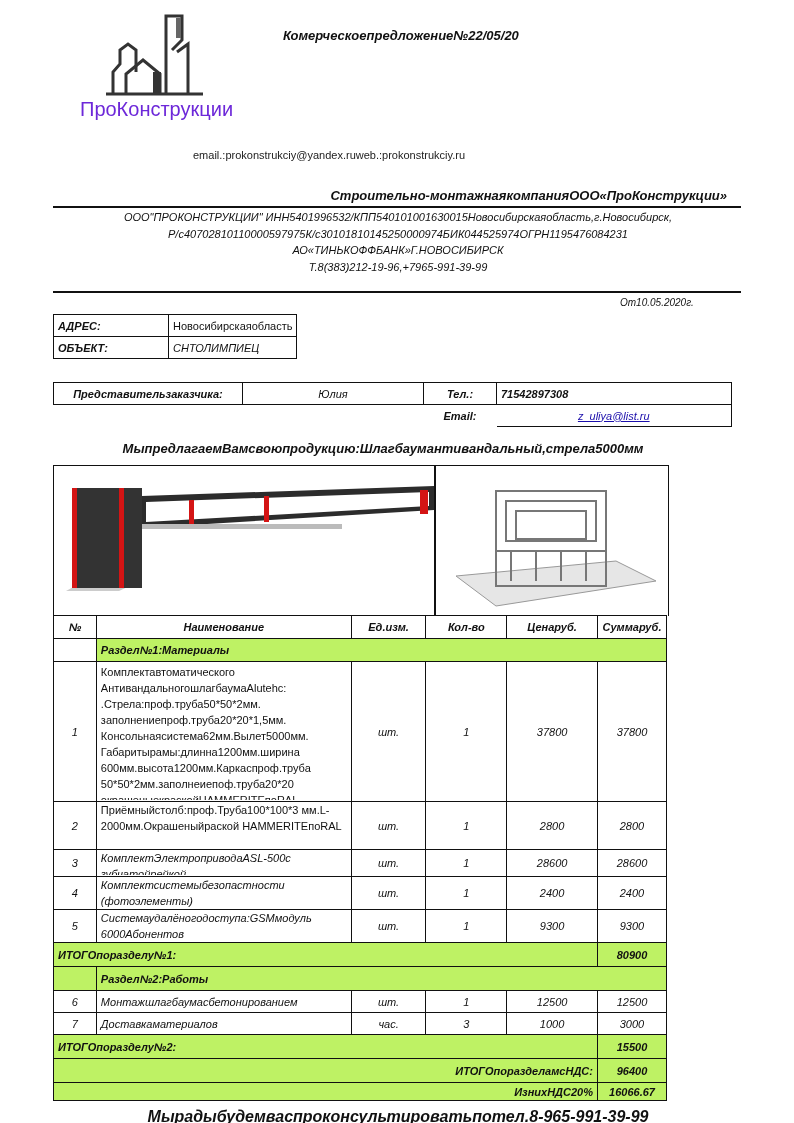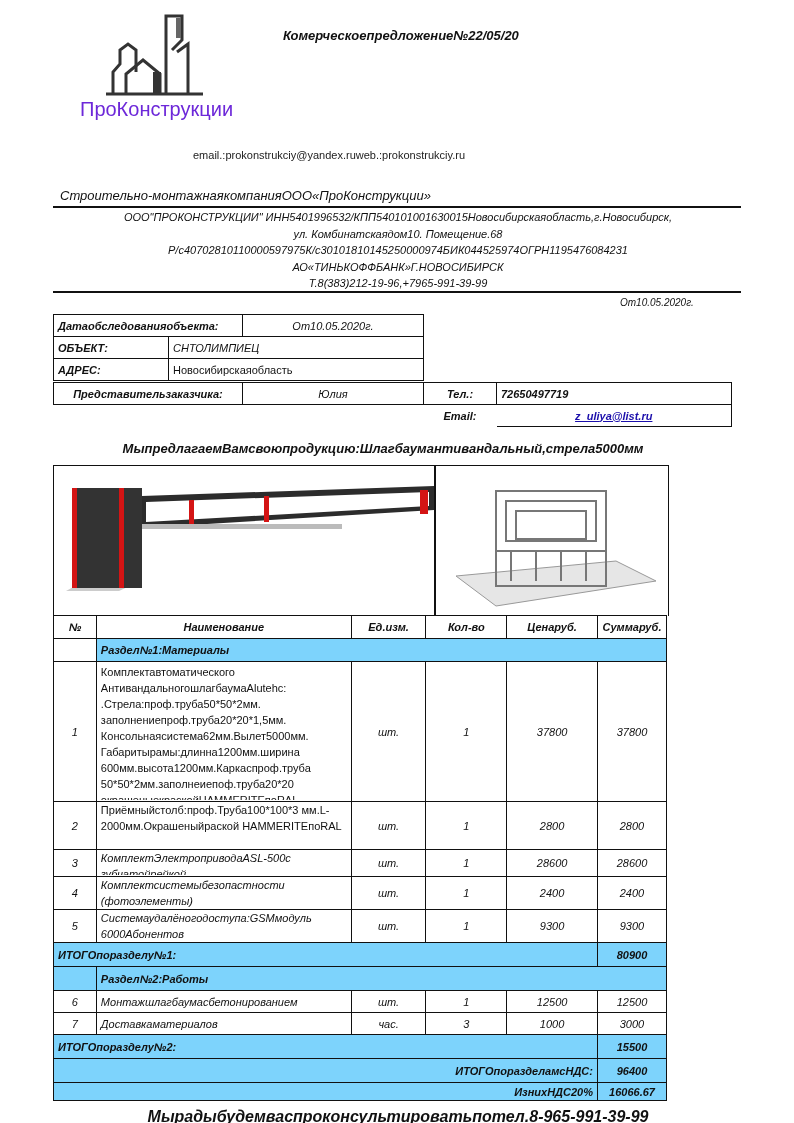--- a/index.html
+++ b/index.html
@@ -6,39 +6,39 @@
   body { width: 794px; height: 1123px; position: relative; overflow: hidden;
          font-family: "Liberation Sans", sans-serif; color: #111; }
   .abs { position: absolute; }
   .it { font-style: italic; }
   .b { font-weight: bold; }
   .c { text-align: center; }
   .logo { left: 78px; top: 12px; width: 160px; height: 110px; }
   .logo-text { position: absolute; left: 2px; top: 86px; font-size: 20px; color: #6d28d9; }
   .title { left: 283px; top: 28px; font-size: 13px; font-weight: bold; font-style: italic; }
   .email-line { left: 193px; top: 149px; font-size: 11px; color: #222; }
-  .company { left: 60px; width: 690px; top: 188px; font-size: 13px; font-weight: normal; font-style: italic; text-align: left; }
+  .company { left: 37px; width: 690px; top: 188px; font-size: 13px; font-weight: bold; font-style: italic; text-align: right; }
   .hr { left: 53px; width: 688px; height: 2px; background: #111; }
   .req { left: 53px; width: 690px; font-size: 11px; font-style: italic; text-align: center; line-height: 16.5px; top: 209px; }
   .date-right { left: 620px; top: 297px; font-size: 10px; font-style: italic; }
   table { border-collapse: collapse; }
   .info td { border: 1.5px solid #111; font-size: 11px; height: 21px; padding: 0 4px; }
   .info { position: absolute; left: 53px; top: 314px; }
   .rep { position: absolute; left: 53px; top: 382px; }
   .rep td { border: 1.5px solid #111; font-size: 11px; height: 21px; padding: 0 4px; }
   .offer { left: 53px; width: 660px; top: 441px; font-size: 13px; font-weight: bold; font-style: italic; text-align: center; }
   .images { left: 53px; top: 465px; width: 614px; height: 150px; border: 1.5px solid #111; border-bottom: none; }
   .main { position: absolute; left: 53px; top: 615px; width: 614px; }
   .main td { border: 1.5px solid #111; font-size: 11px; padding: 0 4px; }
   .main .h td { height: 22px; font-weight: bold; font-style: italic; text-align: center; }
-  .yl { background: #7dd3fc; }
+  .yl { background: #bef264; }
   .num { text-align: center; font-style: italic; }
   .desc { line-height: 16px; vertical-align: top; overflow: hidden; }
   .footer { left: 53px; width: 690px; top: 1108px; font-size: 16px; font-weight: bold; font-style: italic; text-align: center; }
-  a.mail { color: #1a0dab; text-decoration: underline; font-weight: bold; font-style: italic; }
+  a.mail { color: #1a0dab; text-decoration: underline; font-weight: normal; font-style: italic; }
 </style>
 </head>
 <body>
 
 <div class="abs logo">
   <svg width="160" height="88" viewBox="0 0 160 88">
     <g fill="none" stroke="#333" stroke-width="3">
       <polyline points="35,82 35,60 42,52 42,38 50,32 58,38 58,60"></polyline>
       <polyline points="48,82 48,62 65,48 82,62 82,82"></polyline>
       <polyline points="88,82 88,4 104,4 104,28 94,38"></polyline>
@@ -51,52 +51,47 @@
   <div class="logo-text">ПроКонструкции</div>
 </div>
 
 <div class="abs title">Комерческоепредложение№22/05/20</div>
 <div class="abs email-line">email.:prokonstrukciy@yandex.ruweb.:prokonstrukciy.ru</div>
 
 <div class="abs company">Строительно-монтажнаякомпанияООО«ПроКонструкции»</div>
 <div class="abs hr" style="top:206px;"></div>
 <div class="abs req">
   <div>ООО"ПРОКОНСТРУКЦИИ" ИНН5401996532/КПП540101001630015Новосибирскаяобласть,г.Новосибирск,</div>
-  <div>ул. Комбинатскаядом10. Помещение.68</div>
   <div>Р/с40702810110000597975К/с30101810145250000974БИК044525974ОГРН1195476084231</div>
   <div>АО«ТИНЬКОФФБАНК»Г.НОВОСИБИРСК</div>
   <div>Т.8(383)212-19-96,+7965-991-39-99</div>
 </div>
 <div class="abs hr" style="top:291px;"></div>
 <div class="abs date-right">От10.05.2020г.</div>
 
 <table class="info">
   <tbody>
-      <tr>
-    <td colspan="2" class="b it" style="width:180px;">Датаобследованияобъекта:</td>
-    <td class="it c" style="width:172px;">От10.05.2020г.</td>
+  <tr>
+    <td class="b it">АДРЕС:</td>
+    <td colspan="2">Новосибирскаяобласть</td>
   </tr>
   <tr>
     <td class="b it" style="width:106px;">ОБЪЕКТ:</td>
     <td colspan="2" class="it">СНТОЛИМПИЕЦ</td>
-  </tr>
-  <tr>
-    <td class="b it">АДРЕС:</td>
-    <td colspan="2">Новосибирскаяобласть</td>
   </tr>
 </tbody>
   </table>
 
 <table class="rep">
   <tbody>
       <tr>
     <td class="b it c" style="width:180px;">Представительзаказчика:</td>
     <td class="it c" style="width:172px;">Юлия</td>
     <td class="b it c" style="width:64px;">Тел.:</td>
-    <td class="b it" style="width:226px;">72650497719</td>
+    <td class="b it" style="width:226px;">71542897308</td>
   </tr>
   <tr>
     <td style="border:none;"></td>
     <td style="border:none;"></td>
     <td class="b it c" style="border:none;">Email:</td>
     <td class="c" style="border-top:none;border-left:none;">
       <a class="mail" href="#">z_uliya@list.ru</a>
     </td>
   </tr>
 </tbody>

